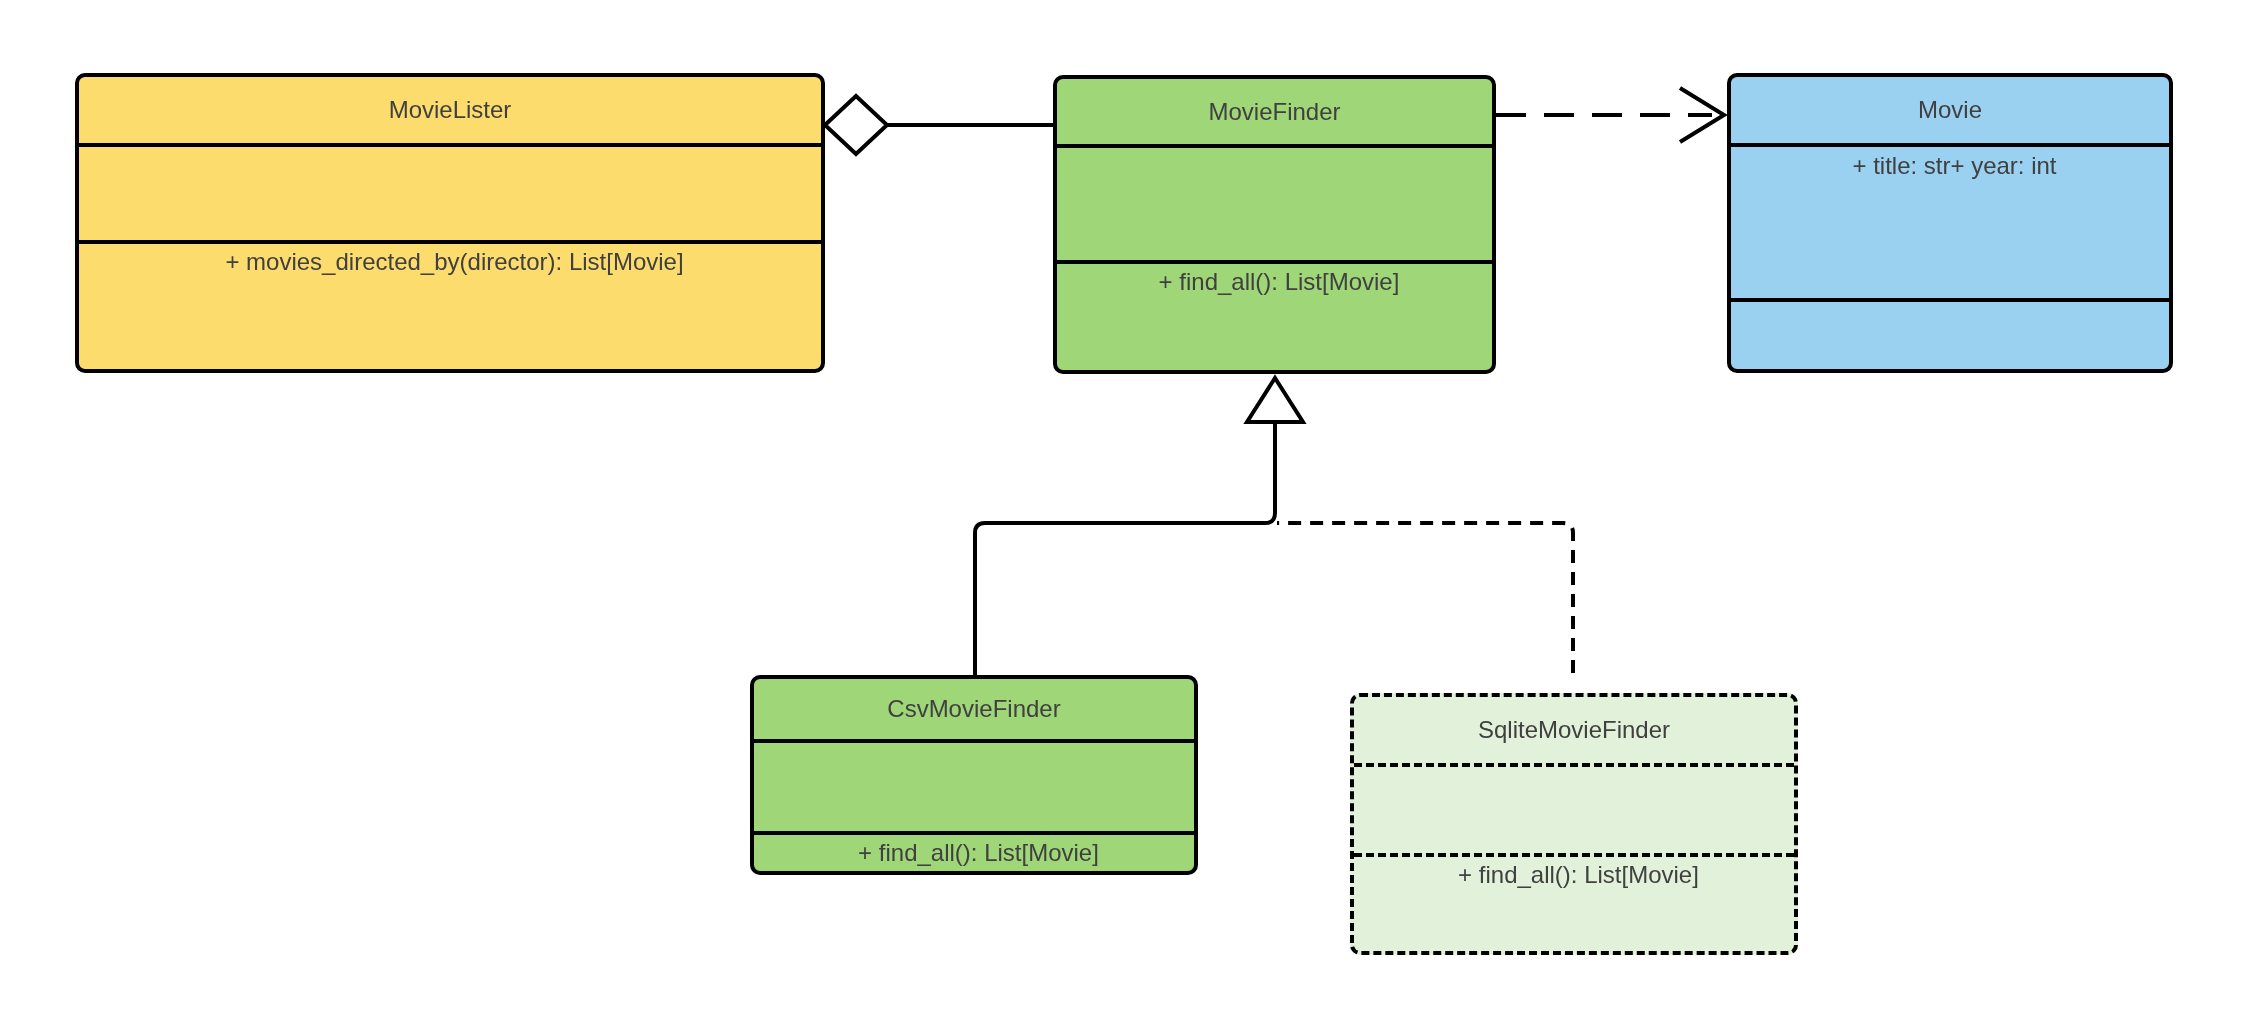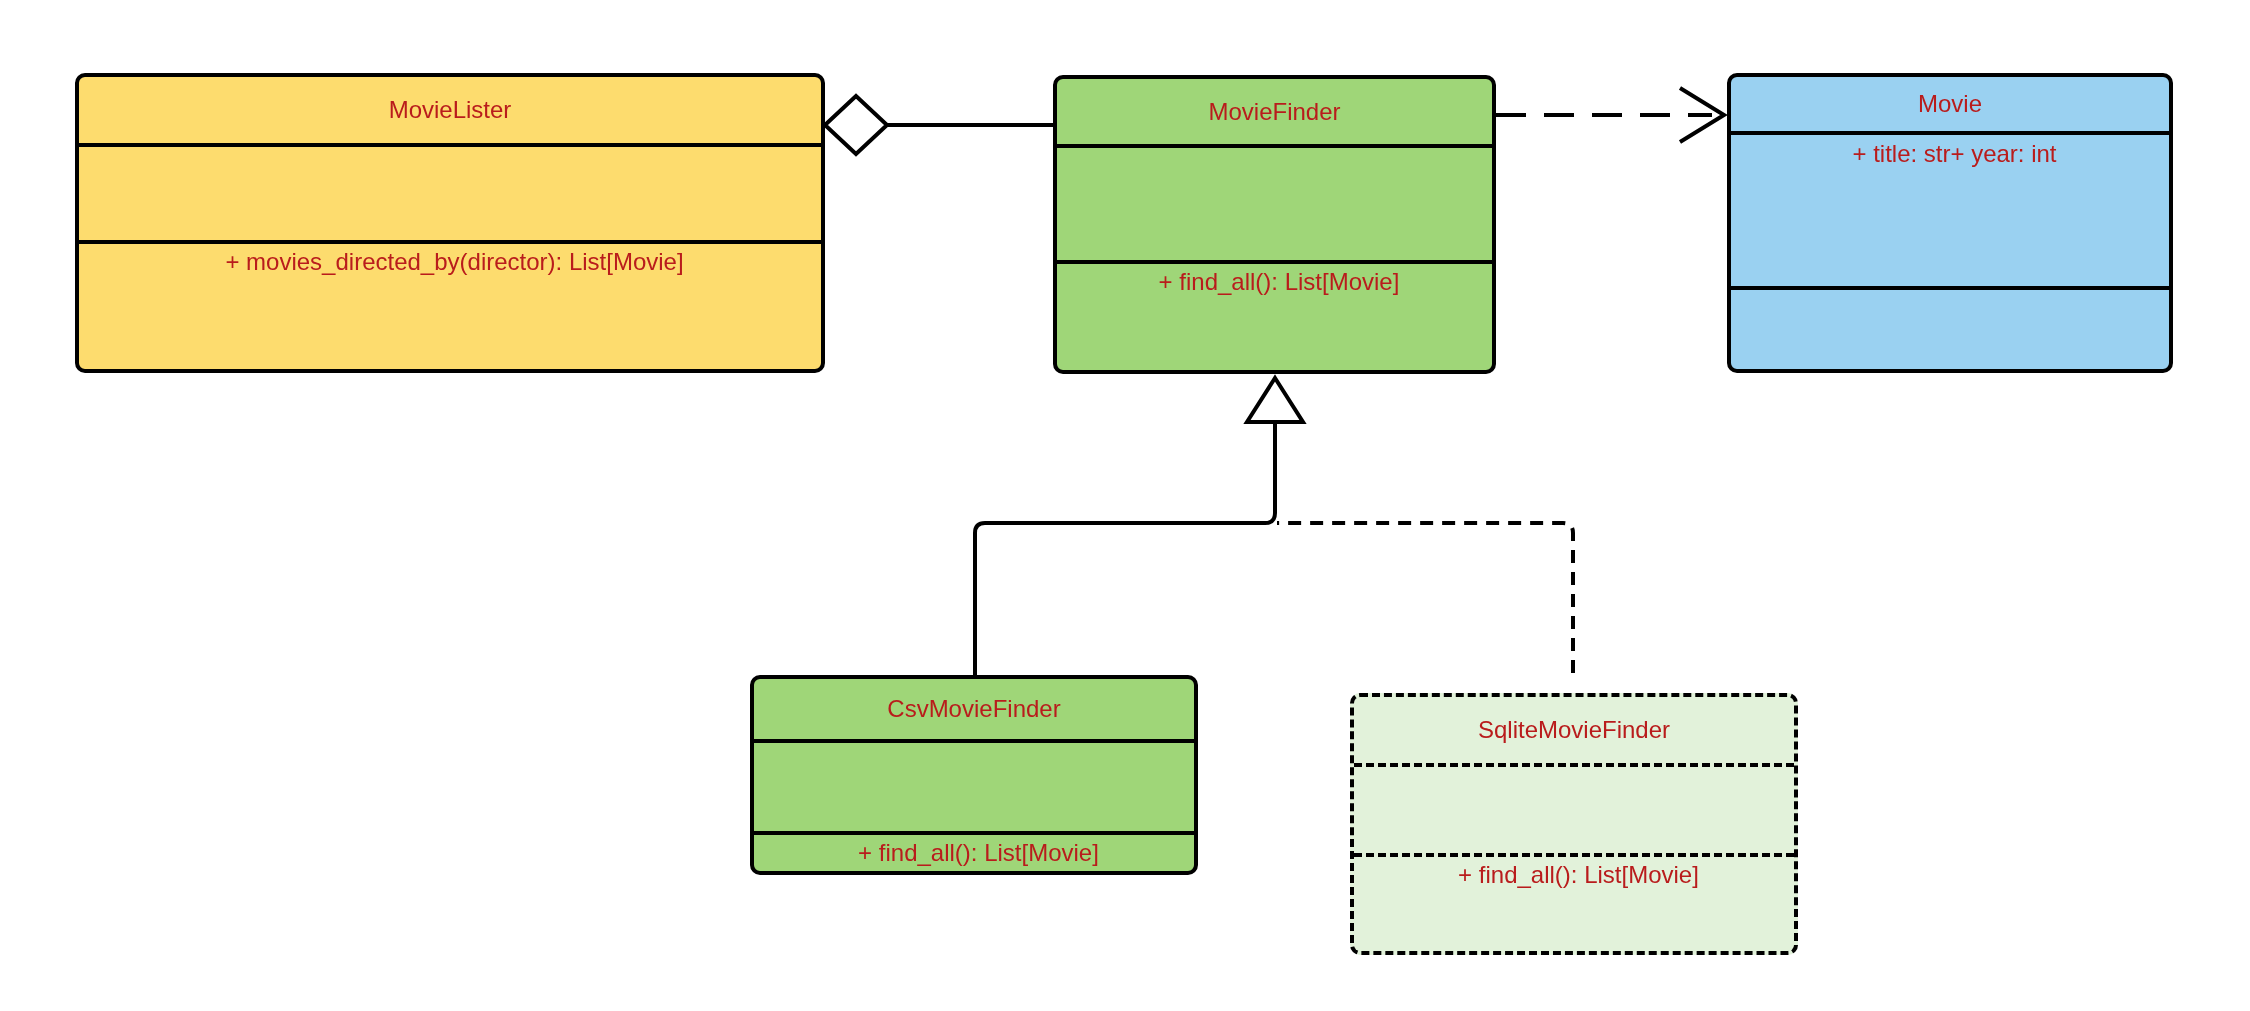--- a/index.html
+++ b/index.html
@@ -3,21 +3,21 @@
 <meta charset="utf-8">
 <style>
   * { box-sizing: border-box; }
   html, body { margin: 0; padding: 0; background: #ffffff; }
   .canvas {
     position: relative;
     width: 2250px;
     height: 1011px;
     background: #ffffff;
     font-family: "Liberation Sans", sans-serif;
-    color: #b91c1c;
+    color: #404040;
     overflow: hidden;
   }
   .uml-class {
     position: absolute;
     border: 4px solid #000000;
     border-radius: 10px;
     display: flex;
     flex-direction: column;
   }
   .uml-class.dashed { border-style: dashed; }
@@ -76,21 +76,21 @@
 
   <div class="uml-class" style="left: 1053px; top: 75px; width: 443px; height: 299px; background-color: rgb(159, 214, 120);">
     <div class="sec sec-title" style="height:65px">MovieFinder</div>
     <div class="sec sec-attrs" style="height:116px"></div>
     <div class="sec sec-methods">
       <div class="member">+ find_all(): List[Movie]</div>
     </div>
   </div>
 
   <div class="uml-class" style="left: 1727px; top: 73px; width: 446px; height: 300px; background-color: rgb(154, 209, 241);">
-    <div class="sec sec-title" style="height:54px">Movie</div>
+    <div class="sec sec-title" style="height:66px">Movie</div>
     <div class="sec sec-attrs" style="height:155px; line-height:38px;">
       <div class="member">+ title: str</div>
       <div class="member">+ year: int</div>
     </div>
     <div class="sec sec-methods"></div>
   </div>
 
   <div class="uml-class" style="left: 750px; top: 675px; width: 448px; height: 200px; background-color: rgb(159, 214, 120);">
     <div class="sec sec-title" style="height:64px">CsvMovieFinder</div>
     <div class="sec sec-attrs" style="height:97px"></div>

